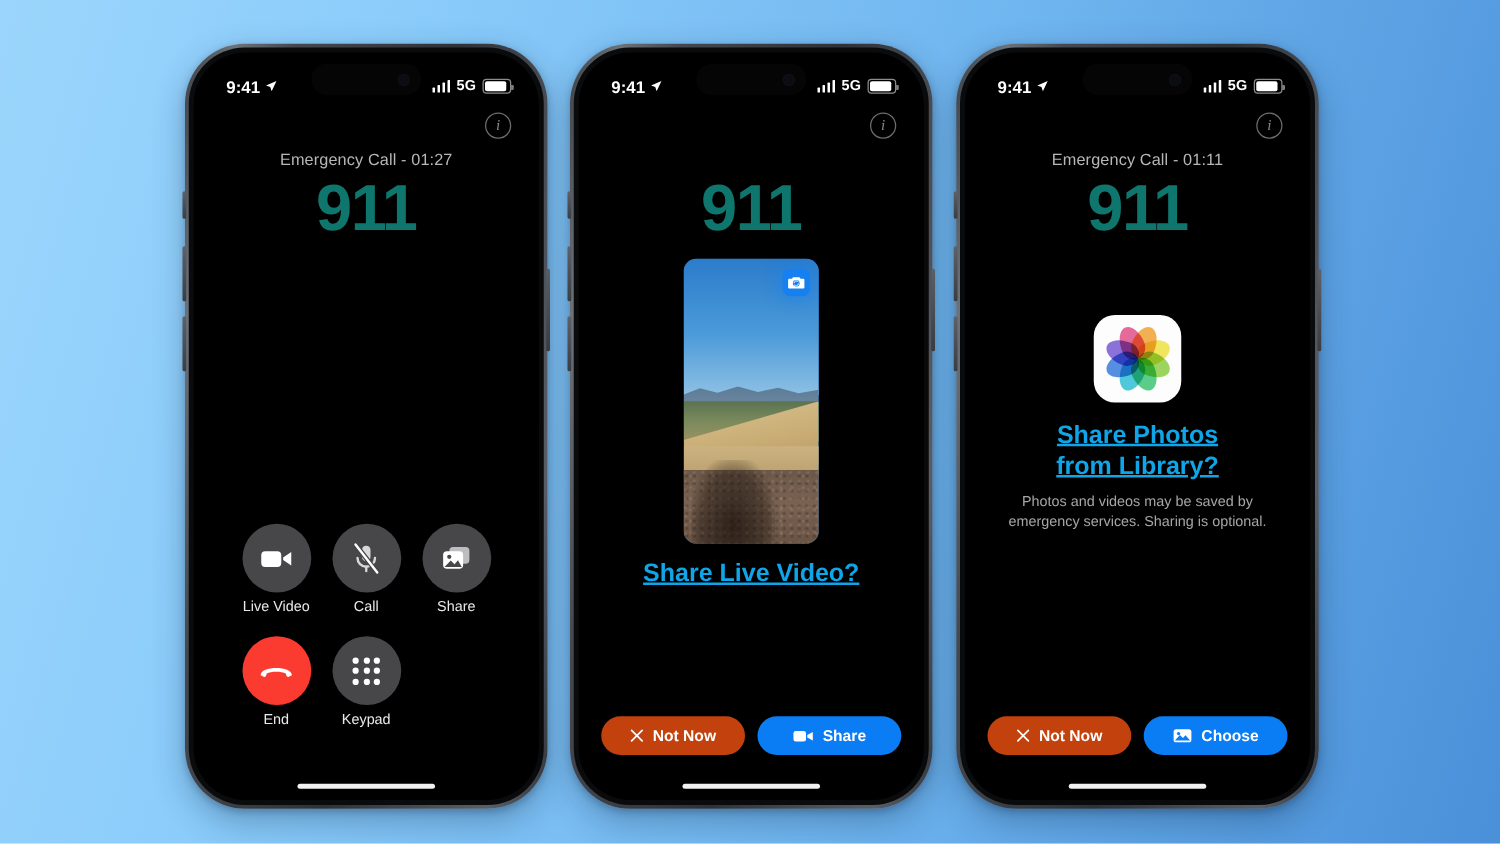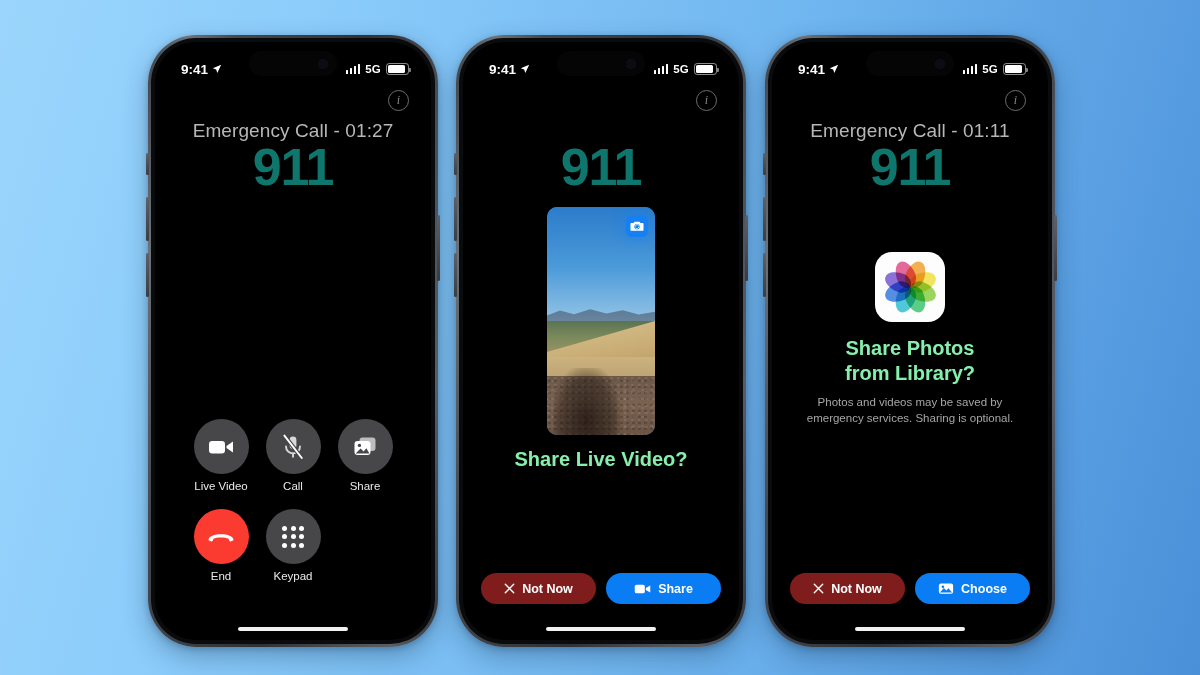--- a/index.html
+++ b/index.html
@@ -111,21 +111,21 @@
     color: #8a8a8d;
     font-family: "Liberation Serif", serif;
     font-size: 12px; font-style: italic;
     display: flex; align-items: center; justify-content: center;
     z-index: 6;
   }
   .call-label {
     position: absolute; top: 78px; left: 0; right: 0;
     text-align: center;
     color: #b7b7ba;
-    font-size: 19px;
+    font-size: 13px;
     letter-spacing: 0.1px;
   }
   .call-number {
     position: absolute; top: 95px; left: 0; right: 0;
     text-align: center;
     color: #0f766e;
     font-size: 52px;
     font-weight: bold;
     letter-spacing: -1.2px;
   }
@@ -162,42 +162,43 @@
 
   
   .keypad-dots {
     display: grid; grid-template-columns: repeat(3, 5px);
     gap: 3.5px;
   }
   .keypad-dots i { display: block; width: 5px; height: 5px; border-radius: 50%; background: #fff; }
 
   
   .sheet-title {
-    color: #86efac; font-weight: bold; text-align: center;
+    color: #0ea5e9; font-weight: bold; text-align: center;
     line-height: 1.16;
+    text-decoration: underline;
   }
   .sheet-sub {
     color: #a6a6a9; text-align: center;
     font-size: 11.5px; line-height: 1.38;
     padding: 0 26px;
   }
   .sheet-actions {
     position: absolute; left: 0; right: 0; bottom: 36px;
     display: flex; gap: 10px;
     padding: 0 18px;
     box-sizing: border-box;
   }
   .pill {
     flex: 1; height: 31px; border-radius: 16px;
     display: flex; align-items: center; justify-content: center; gap: 7px;
     color: #fff; font-size: 12.5px; font-weight: bold;
     border: none;
     font-family: "Liberation Sans", sans-serif;
   }
-  .pill.secondary { background: #7f1d1d; }
+  .pill.secondary { background: #c2410c; }
   .pill.primary { background: #0a7cf4; }
 
   
   .video-preview {
     position: absolute; top: 165px; left: 50%; transform: translateX(-50%);
     width: 108px; height: 228px;
     border-radius: 10px;
     overflow: hidden;
     background: #2a6fb5;
   }

